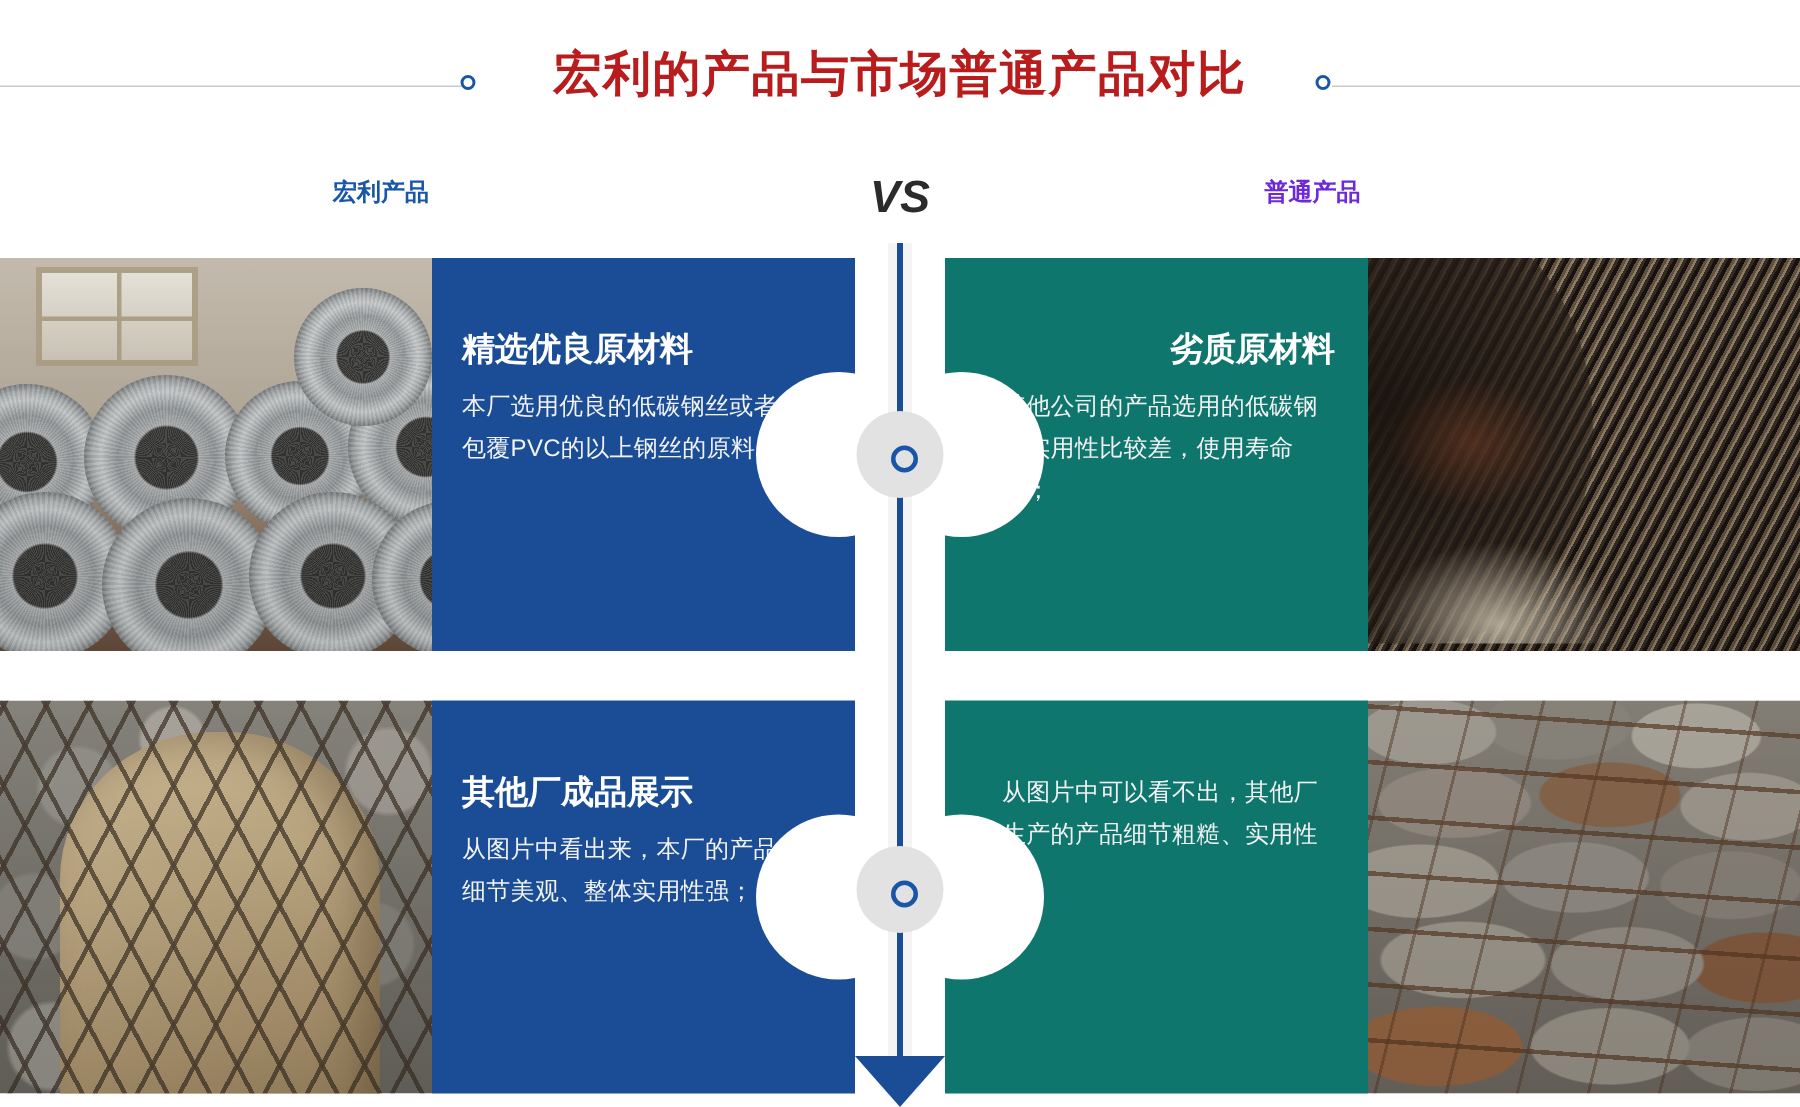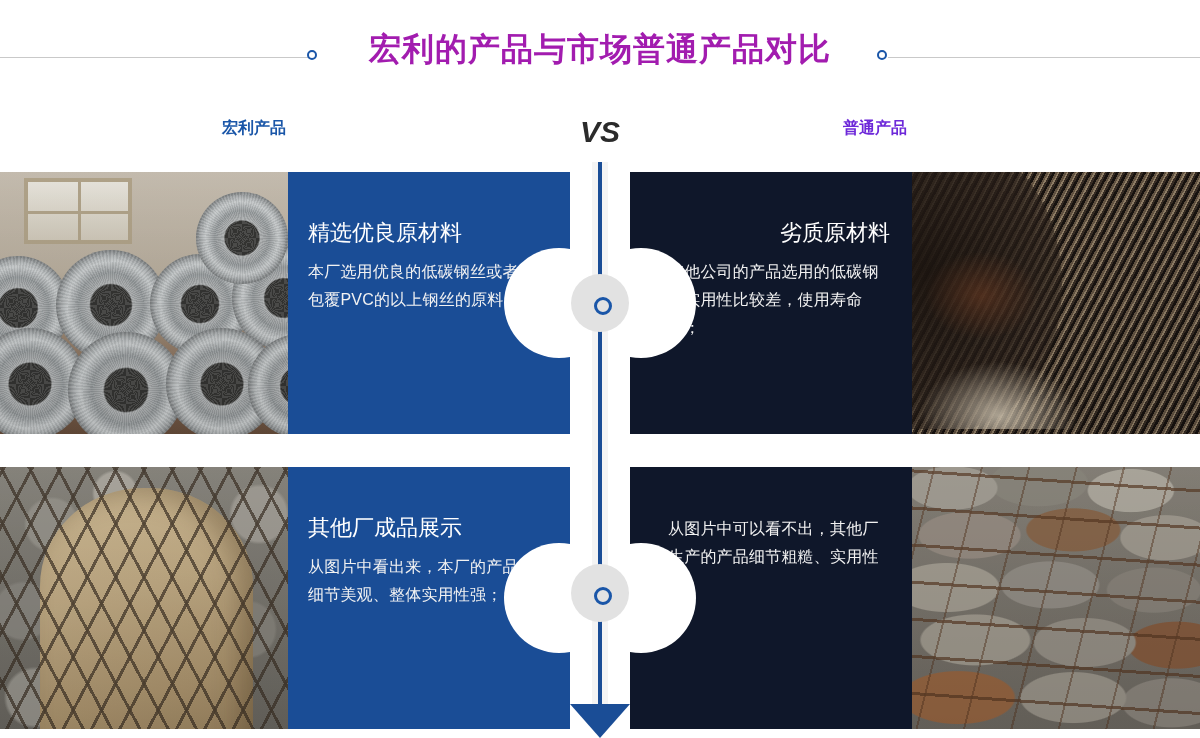--- a/index.html
+++ b/index.html
@@ -47,21 +47,21 @@
   .title-dot.left  { left: 307px; }
   .title-dot.right { left: 877px; }
   .title-text {
     position: absolute;
     left: 0;
     top: 28px;
     width: 1200px;
     text-align: center;
     font-size: 32px;
     font-weight: bold;
-    color: #a21caf;
+    color: #b91c1c;
     letter-spacing: 1px;
     white-space: nowrap;
   }
 
   
   .col-heading {
     position: absolute;
     top: 118px;
     font-size: 16px;
     font-weight: bold;
@@ -113,32 +113,32 @@
     width: 282px;
     height: 262px;
     overflow: hidden;
   }
   .panel.left {
     left: 288px;
     background: #1a4d96;
   }
   .panel.right {
     left: 630px;
-    background: #0f172a;
+    background: #0f766e;
   }
   .panel-inner {
     position: absolute;
     top: 48px;
   }
   .panel.left .panel-inner  { left: 20px; width: 222px; text-align: left; }
   .panel.right .panel-inner { left: 38px; width: 222px; text-align: left; }
 
   .panel-title {
     font-size: 22px;
-    font-weight: normal;
+    font-weight: bold;
     color: #ffffff;
     margin: 0 0 12px 0;
     line-height: 1.2;
     white-space: nowrap;
   }
   .panel.right .panel-title { text-align: right; }
   .panel-body {
     font-size: 16px;
     color: #f2f2f2;
     line-height: 1.75;

